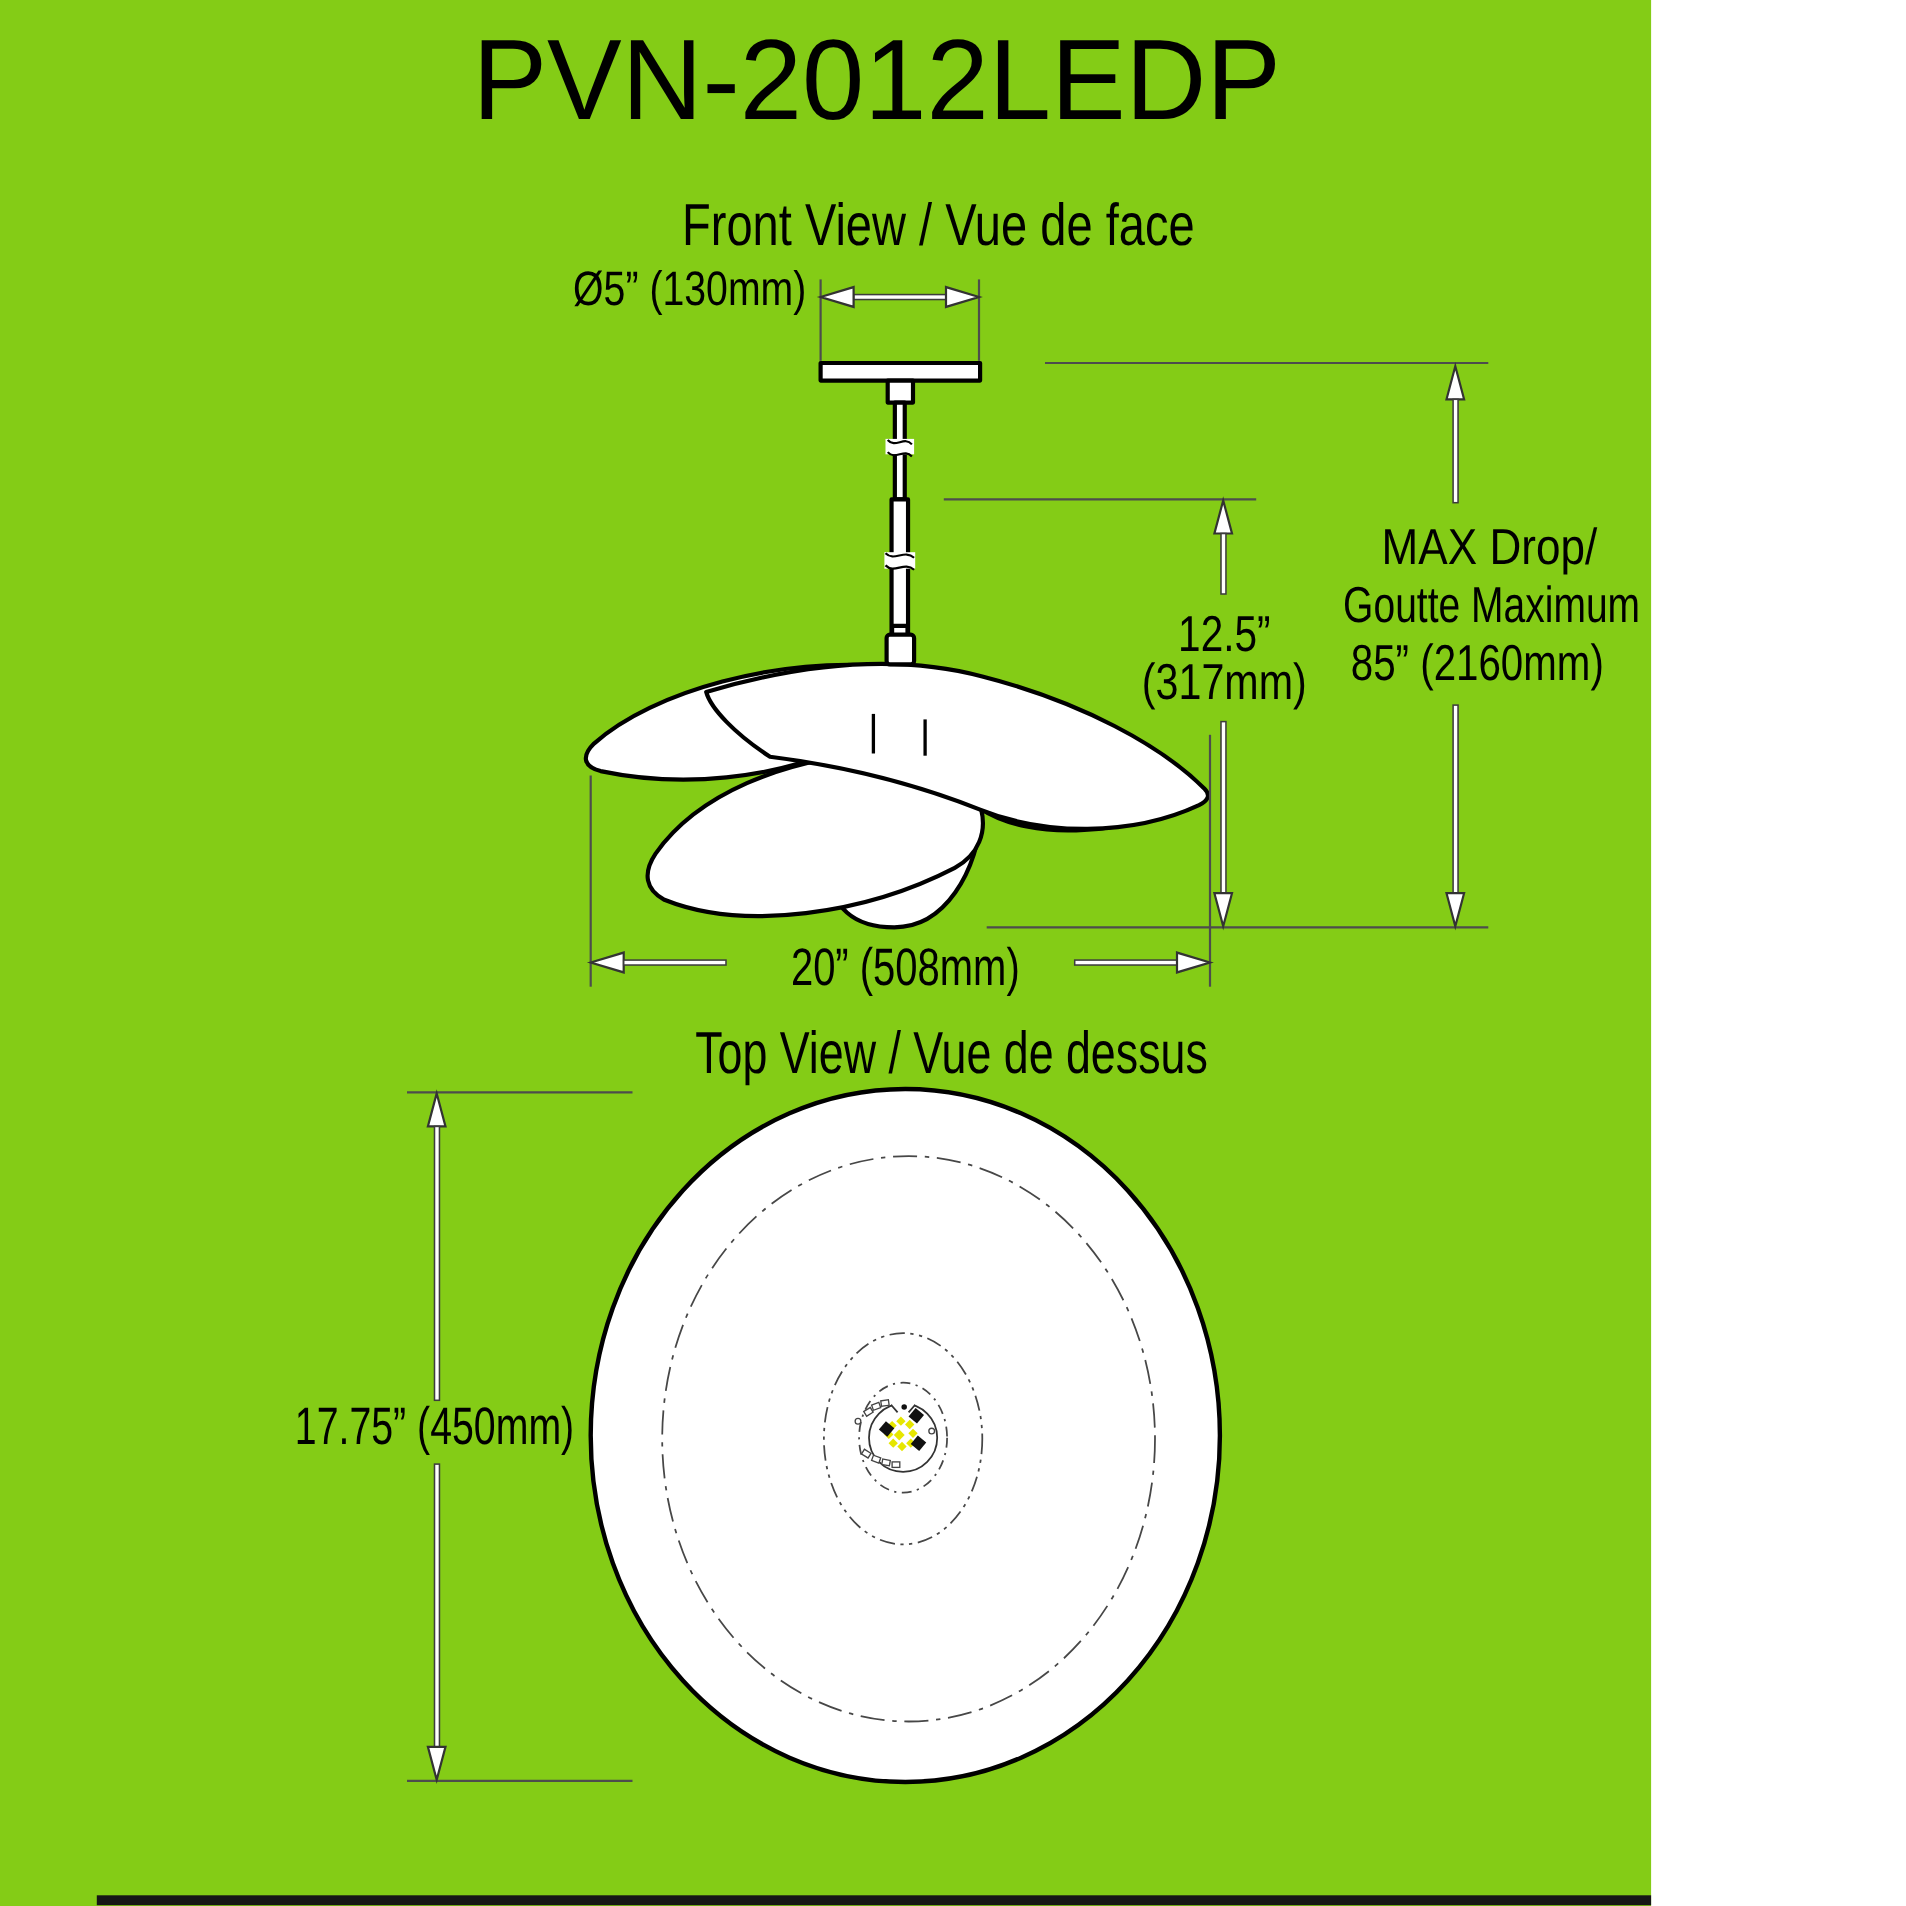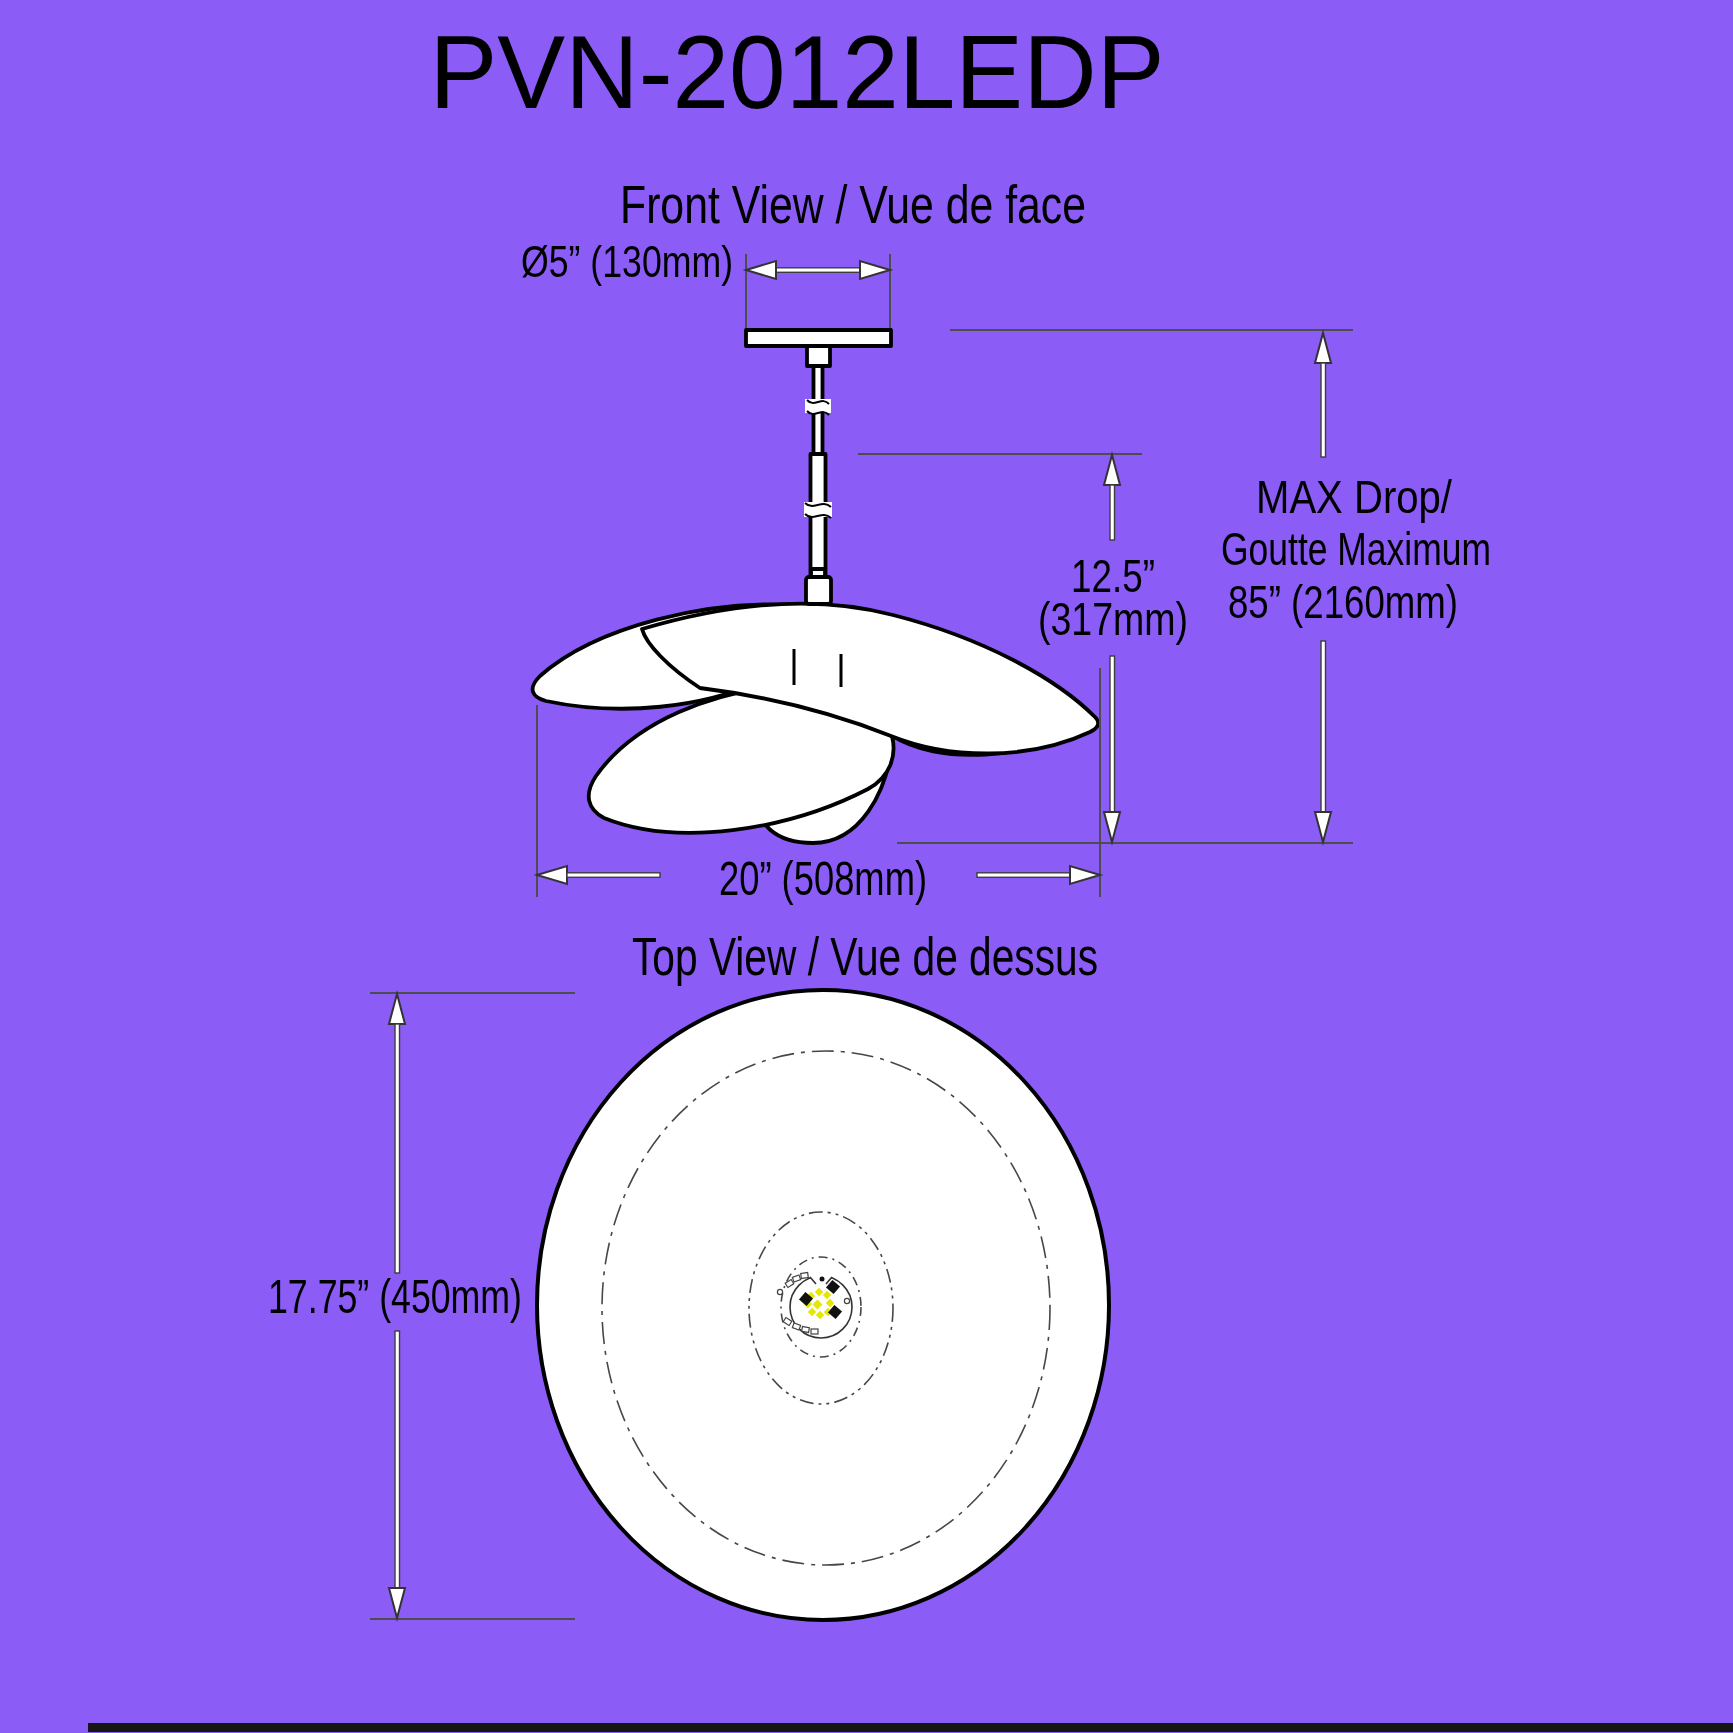--- a/index.html
+++ b/index.html
@@ -1,16 +1,16 @@
 <!DOCTYPE html>
 <html><head>
 <meta charset="utf-8">
 <style>
   html,body{margin:0;padding:0;background:#ffffff;}
-  .page{position:relative;width:1733px;height:1733px;background:#8b5cf6;overflow:hidden;
+  .page{position:relative;width:1501px;height:1733px;background:#84cc16;overflow:hidden;
         font-family:"Liberation Sans","DejaVu Sans",sans-serif;}
   svg text{font-family:"Liberation Sans","DejaVu Sans",sans-serif;fill:#000;}
   .outline{fill:#ffffff;stroke:#000000;stroke-width:3.8;stroke-linejoin:round;stroke-linecap:round;}
   .thin{stroke:#4d4d4d;stroke-width:2;fill:none;}
   .shaft{fill:#ffffff;stroke:#3d3d3d;stroke-width:1.4;}
   .head{fill:#ffffff;stroke:#333333;stroke-width:2;stroke-linejoin:miter;}
   .dashdot{fill:none;stroke:#474747;stroke-width:1.6;}
   .comp{stroke:#444;stroke-width:1.2;fill:#fff;}
 </style>
 </head>

